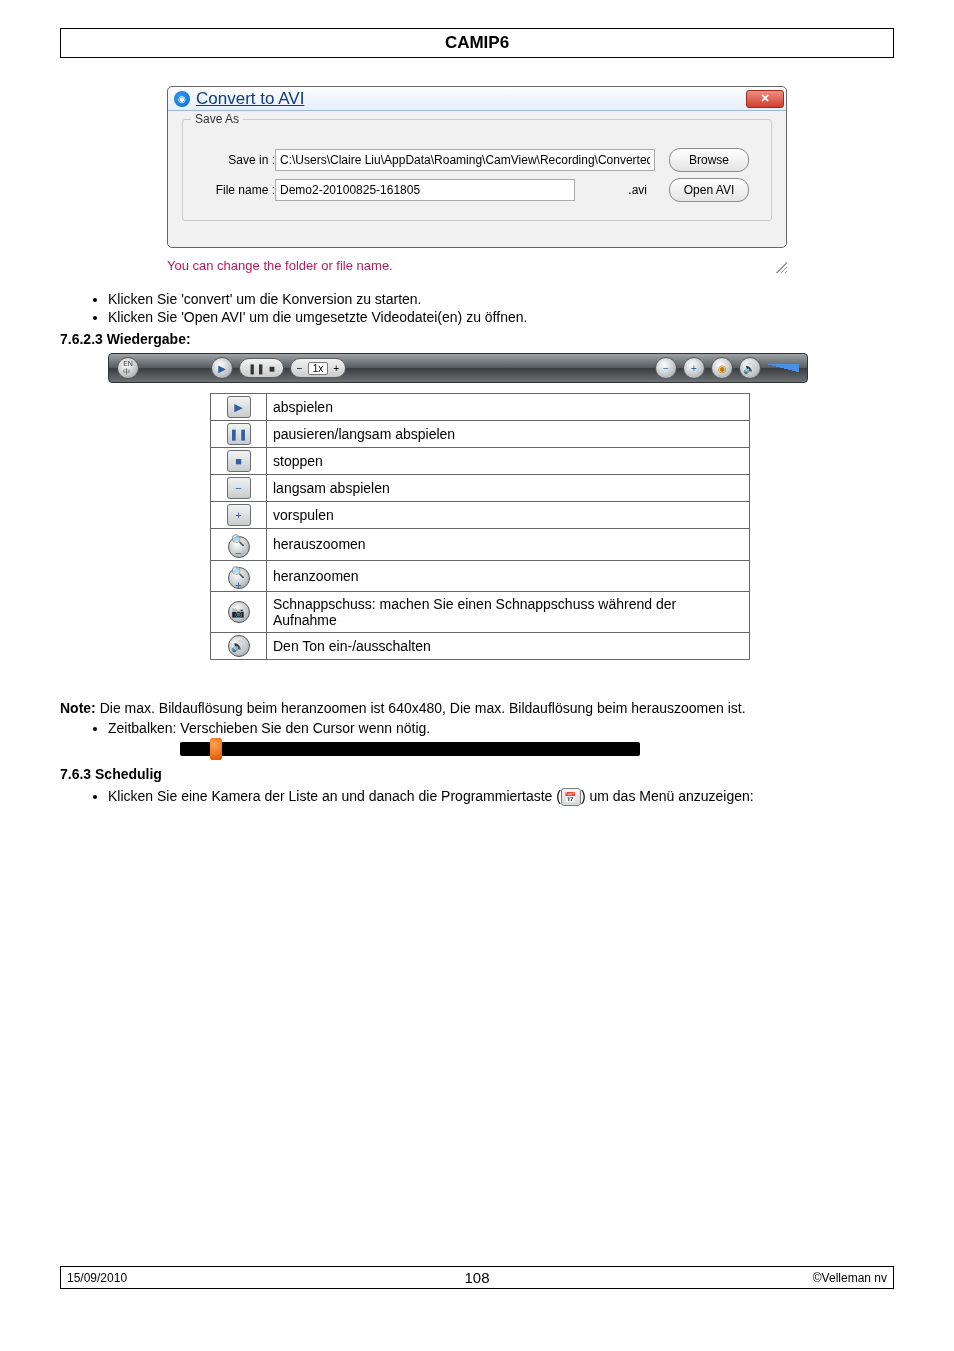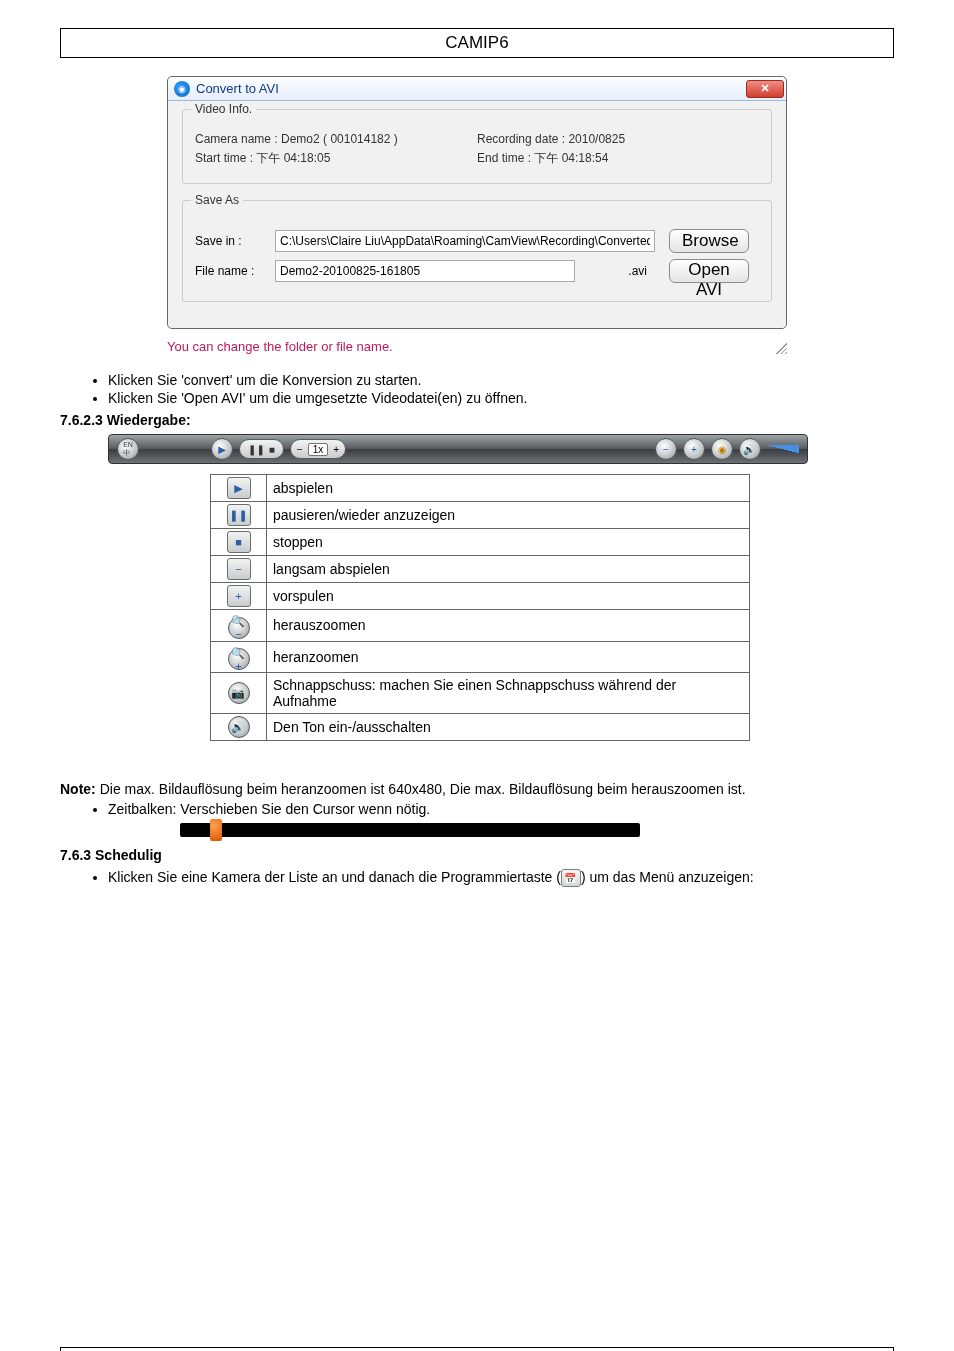--- a/index.html
+++ b/index.html
@@ -10,24 +10,24 @@
     background: #fff;
     color: #000;
     width: 954px;
   }
   .page {
     padding: 28px 60px 10px 60px;
   }
   .title-box {
     border: 1px solid #000;
     text-align: center;
-    font-weight: normal;
+    font-weight: bold;
     font-size: 17px;
     padding: 4px 0;
-    margin-bottom: 18px;
+    margin-bottom: 28px;
   }
 
   
   .dialog {
     width: 620px;
     margin: 0 auto 8px auto;
     border: 1px solid #666;
     background: #f4f4f4;
     font-family: Tahoma, sans-serif;
     font-size: 12px;
@@ -43,21 +43,21 @@
     padding: 0 2px 0 6px;
   }
   .dlg-icon {
     width: 16px; height: 16px;
     border-radius: 50%;
     background: radial-gradient(circle at 40% 40%, #35a2f7, #0a63c4);
     margin-right: 6px;
     display:flex;align-items:center;justify-content:center;
     color:#fff;font-size:9px;
   }
-  .dlg-title { color: #103a86; font-size: 13px; }
+  .dlg-title { color: #103a86; font-size: 17px; text-decoration: underline; }
   .dlg-close {
     margin-left: auto;
     width: 38px; height: 18px;
     border-radius: 3px;
     background: linear-gradient(#f08d85,#d13f2f);
     border: 1px solid #9a2b1f;
     color: #fff;
     display:flex;align-items:center;justify-content:center;
     font-weight:bold;font-size:11px;
     cursor: pointer;
@@ -76,37 +76,37 @@
     background: #f1f1f1;
     padding: 0 4px;
     margin-left: -4px;
     color: #333;
     font-size: 12px;
     display:inline-block;
   }
   .inforow { display:flex; margin-top:-4px; }
   .inforow > div { flex:1; font-size:12px; color:#333; padding:4px 0;}
   .saverow { display:flex; align-items:center; margin:6px 0;}
-  .saverow .lab { width:80px;}
+  .saverow .lab { width:80px;text-align:right;}
   .textinput {
     border:1px solid #a9a9a9;
     background:#fff;
     height:22px;
     padding:2px 4px;
     font-size:12px;
     font-family:Tahoma,sans-serif;
   }
   .winbtn {
     border:1px solid #8b8b8b;
     background:linear-gradient(#fff,#e4e4e4);
     height:24px;
     padding:0 12px;
-    font-size:17px;
+    font-size:12px;
     font-family:Tahoma,sans-serif;
-    border-radius:6px;
+    border-radius:11px;
     cursor:pointer;
   }
   .winbtn.disabled { color:#9c9c9c; cursor:default;}
   .btnrow { display:flex; justify-content:space-around; padding: 6px 30px 2px 30px;}
   .btnrow .winbtn{ width:120px;}
   .statusbar-outer{
     width:620px;margin:8px auto 16px auto;
     display:flex;align-items:center;
     font-size:13px;color:#be185d;
     padding:2px 0;
@@ -245,31 +245,20 @@
 <div class="page">
   <div class="title-box">CAMIP6</div>
 
   <div class="dialog">
     <div class="dlg-titlebar">
       <div class="dlg-icon">◉</div>
       <div class="dlg-title">Convert to AVI</div>
       <div class="dlg-close">✕</div>
     </div>
     <div class="dlg-body">
-      <div class="fieldset">
-        <span class="legend">Video Info.</span>
-        <div class="inforow">
-          <div>Camera name : Demo2 ( 001014182 )</div>
-          <div>Recording date : 2010/0825</div>
-        </div>
-        <div class="inforow">
-          <div>Start time : 下午 04:18:05</div>
-          <div>End time : 下午 04:18:54</div>
-        </div>
-      </div>
 
       <div class="fieldset">
         <span class="legend">Save As</span>
         <div class="saverow">
           <div class="lab">Save in :</div>
           <input class="textinput" style="width: 380px;" value="C:\Users\Claire Liu\AppData\Roaming\CamView\Recording\Converted">
           <button class="winbtn" style="margin-left:14px;width:80px">Browse</button>
         </div>
         <div class="saverow">
           <div class="lab">File name :</div>
@@ -315,21 +304,21 @@
   </div>
 
   <table class="pbtable">
     <tbody id="pbtable-body">
         <tr>
           <td class="iconcell"><span class="iconsmall">▶</span></td>
           <td>abspielen</td>
         </tr>
         <tr>
           <td class="iconcell"><span class="iconsmall">❚❚</span></td>
-          <td>pausieren/wieder anzuzeigen</td>
+          <td>pausieren/langsam abspielen</td>
         </tr>
         <tr>
           <td class="iconcell"><span class="iconsmall">■</span></td>
           <td>stoppen</td>
         </tr>
         <tr>
           <td class="iconcell"><span class="iconsmall">−</span></td>
           <td>langsam abspielen</td>
         </tr>
         <tr>

